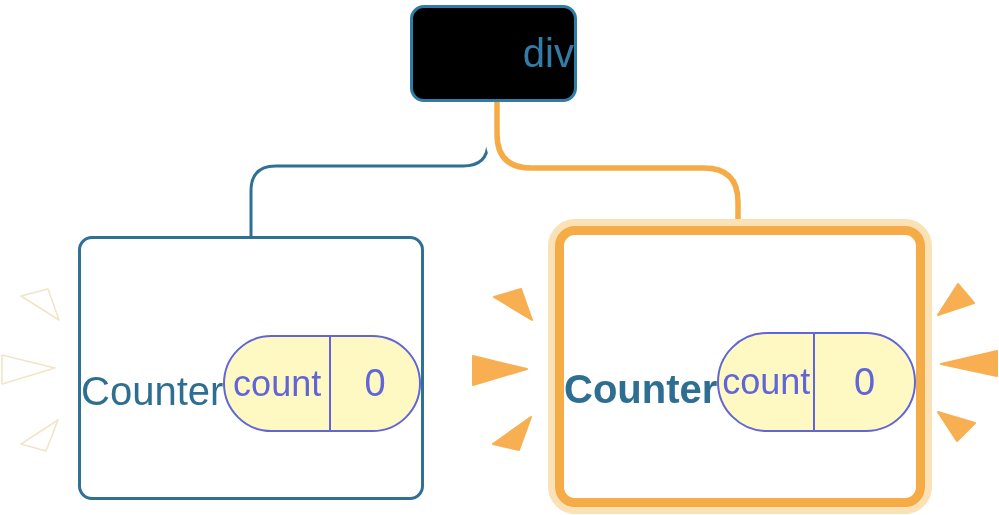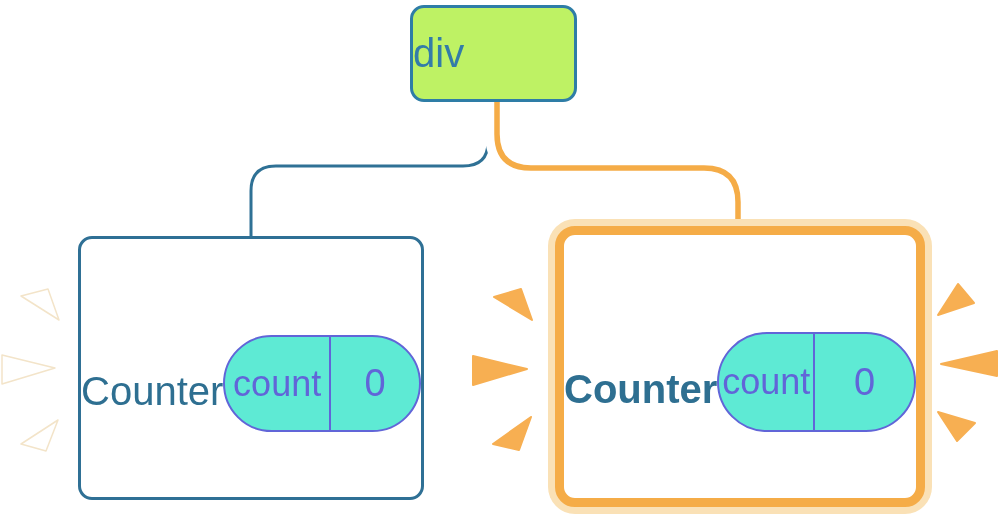--- a/index.html
+++ b/index.html
@@ -10,22 +10,22 @@
   .wires { position:absolute; left:0; top:0; z-index:1; }
   .wire-blue   { fill:none; stroke:#2F7195; stroke-width:3; }
   .wire-casing { fill:none; stroke:#FFFFFF; stroke-width:24; }
   .wire-orange { fill:none; stroke:#F5AC47; stroke-width:5.5; }
   .spark-white  { fill:#FFFFFF; stroke:#F3E4C9; stroke-width:1.5; stroke-linejoin:round; }
   .spark-orange { fill:#F7AF52; stroke:#F7AF52; stroke-width:2; stroke-linejoin:round; }
 
   .node-div {
     position:absolute; z-index:2; left:410px; top:5px;
     width:167px; height:97px; box-sizing:border-box;
-    background:#bef264; border:3px solid #2E7DA6; border-radius:14px;
-    display:flex; align-items:center; justify-content:flex-start;
+    background:#000000; border:3px solid #2E7DA6; border-radius:14px;
+    display:flex; align-items:center; justify-content:flex-end;
     font-size:40px; color:#337CA8;
   }
   .counter-box {
     position:absolute; z-index:2; box-sizing:border-box; background:#ffffff;
     display:flex; flex-direction:row; align-items:center;
   }
   .counter-box.plain {
     left:78px; top:236px; width:346px; height:264px;
     border:3px solid #2F7095; border-radius:14px;
   }
@@ -33,21 +33,21 @@
     left:555px; top:226px; width:370px; height:281px;
     border:9px solid #F5AC47; border-radius:20px;
     box-shadow:0 0 0 7px #FAE1B6;
   }
   .counter-title { margin-top:46px; font-size:40px; line-height:40px; color:#2E6F91; }
   .counter-box.highlight .counter-title { font-weight:700; margin-top:44px; }
 
   .pill {
     margin-top:31px; box-sizing:border-box; display:flex;
     border:2px solid #6165D8; border-radius:70px; overflow:hidden;
-    color:#6165D8; background:#5eead4;
+    color:#6165D8; background:#fef9c3;
   }
   .counter-box.plain .pill     { width:260px; height:97px; }
   .counter-box.highlight .pill { width:274px; height:100px; }
   .pill-key {
     flex:1; border-right:2px solid #6165D8;
     display:flex; align-items:center; justify-content:center; font-size:36px;
   }
   .pill-val {
     display:flex; align-items:center; justify-content:center; font-size:38px;
   }

